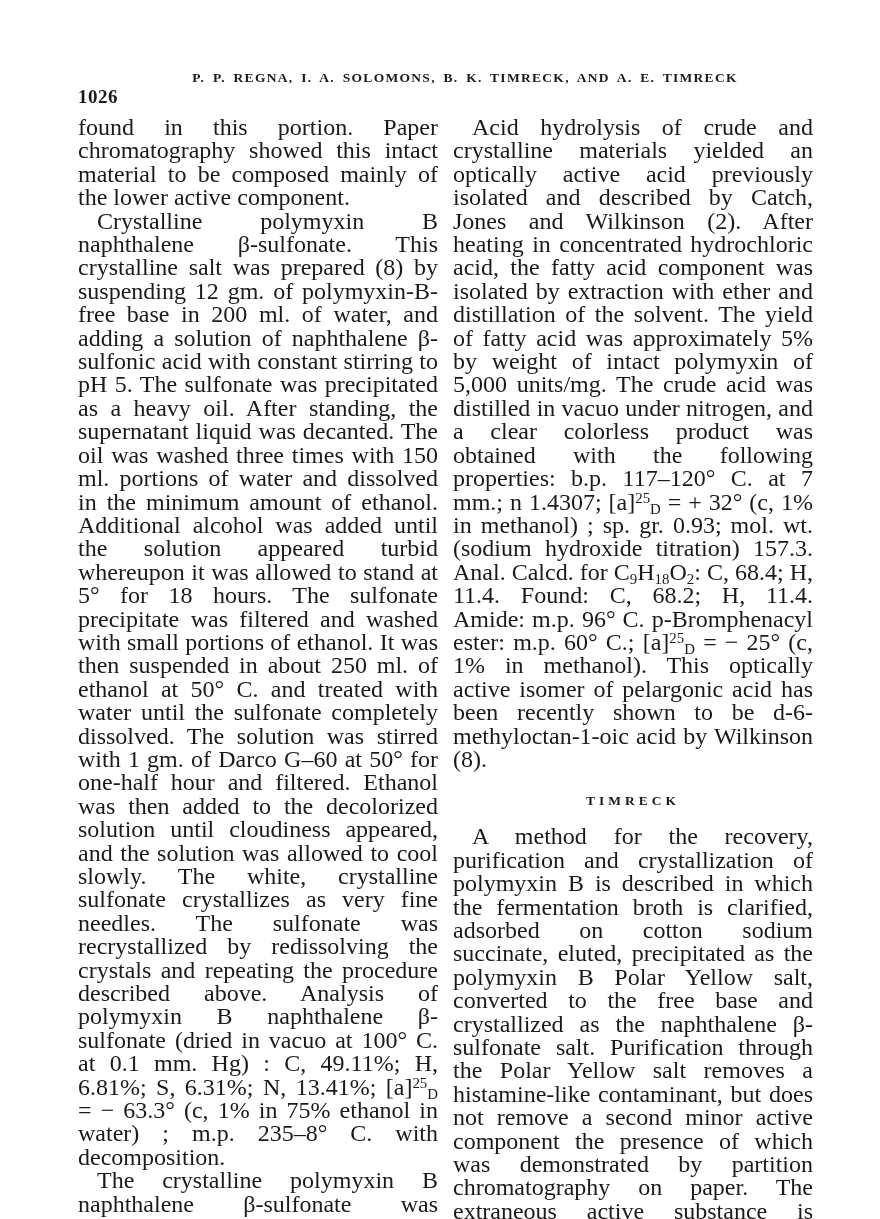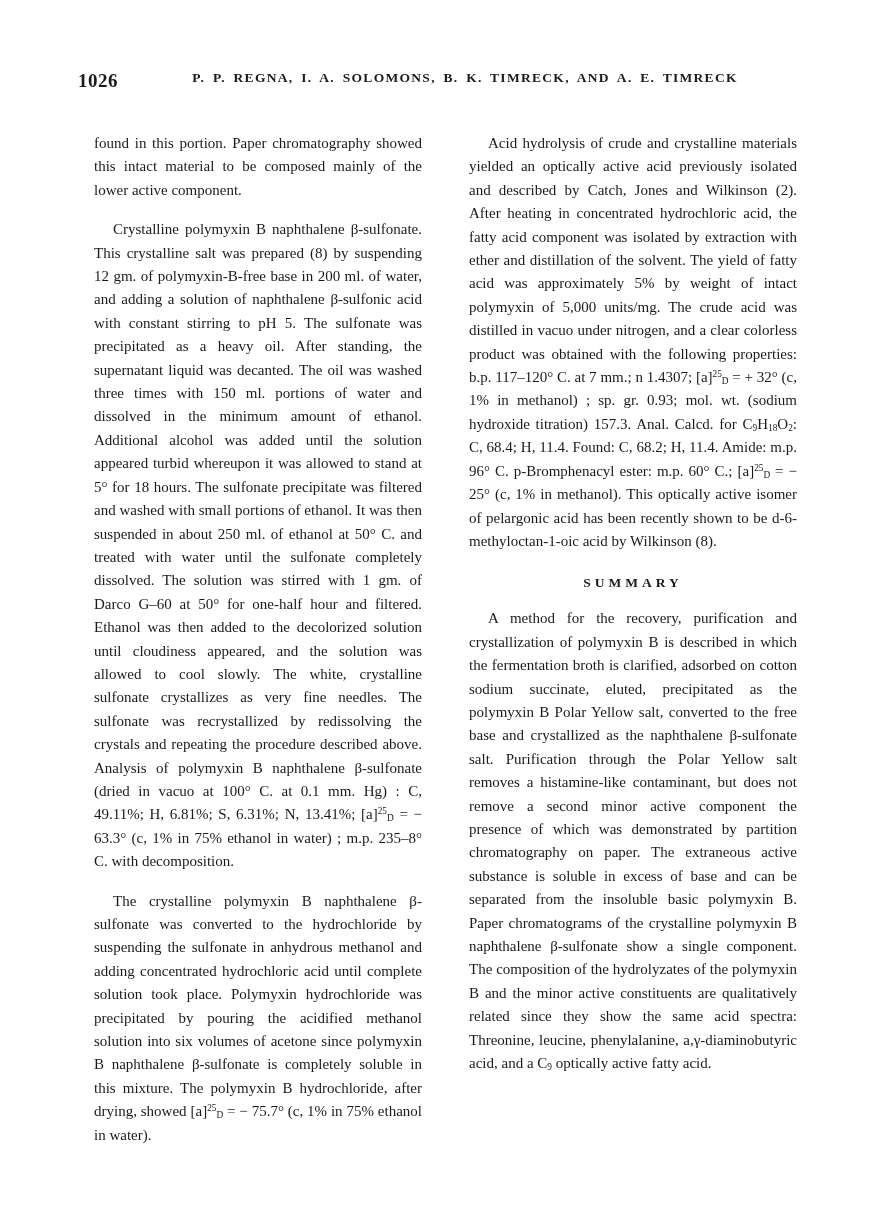--- a/index.html
+++ b/index.html
@@ -4,32 +4,32 @@
 <style>
   html,body{margin:0;padding:0;}
   body{
     width:880px;height:1219px;overflow:hidden;
     background:#ffffff;color:#1a1a1a;
     font-family:"Liberation Serif","DejaVu Serif",serif;
   }
   .page{padding:70px 68px 0 78px;}
   .header{position:relative;height:22px;margin-bottom:16px;}
   .pagenum{
-    position:absolute;left:0;top:0;
+    position:absolute;left:0;top:16px;
     font-size:19px;font-weight:bold;letter-spacing:0.5px;
   }
   .runtitle{
     display:block;text-align:center;
     font-size:13.5px;font-weight:bold;letter-spacing:1.3px;word-spacing:3px;
     padding-left:40px;
   }
   .cols{display:flex;gap:15px;margin-top:24px;}
   .col{width:360px;flex:0 0 360px;}
   p.body-para{
-    margin:16px;font-size:15px;line-height:23.4px;
+    margin:0;font-size:24px;line-height:23.4px;
     text-align:justify;text-indent:19px;
   }
   p.noindent{text-indent:0;}
   h3.summary-h{
     margin:22px 0 16px;text-align:center;
     font-size:13.5px;font-weight:bold;letter-spacing:4px;
   }
   .it{}
   sup,sub{font-size:62%;line-height:0;}
   sup{vertical-align:0.5em;font-family:Liberation Serif, serif;}
@@ -45,18 +45,18 @@
   </div>
   <div class="cols">
     <div class="col">
       <p class="body-para noindent"><span>found in this portion. Paper chromatography showed this intact material to be composed mainly of the lower active component.</span></p>
       <p class="body-para"><span class="it">Crystalline polymyxin B naphthalene β-sulfonate.</span><span> This crystalline salt was prepared (8) by suspending 12 gm. of polymyxin-B-free base in 200 ml. of water, and adding a solution of naphthalene β-sulfonic acid with constant stirring to pH 5. The sulfonate was precipitated as a heavy oil. After standing, the supernatant liquid was decanted. The oil was washed three times with 150 ml. portions of water and dissolved in the minimum amount of ethanol. Additional alcohol was added until the solution appeared turbid whereupon it was allowed to stand at 5° for 18 hours. The sulfonate precipitate was filtered and washed with small portions of ethanol. It was then suspended in about 250 ml. of ethanol at 50° C. and treated with water until the sulfonate completely dissolved. The solution was stirred with 1 gm. of Darco G–60 at 50° for one-half hour and filtered. Ethanol was then added to the decolorized solution until cloudiness appeared, and the solution was allowed to cool slowly. The white, crystalline sulfonate crystallizes as very fine needles. The sulfonate was recrystallized by redissolving the crystals and repeating the procedure described above. Analysis of polymyxin B naphthalene β-sulfonate (dried </span><span class="it">in vacuo</span><span> at 100° C. at 0.1 mm. Hg) : C, 49.11%; H, 6.81%; S, 6.31%; N, 13.41%; [</span><span class="it">a</span><span>]</span><sup>25</sup><sub>D</sub><span> = − 63.3° (c, 1% in 75% ethanol in water) ; m.p. 235–8° C. with decomposition.</span></p>
       <p class="body-para"><span>The crystalline polymyxin B naphthalene β-sulfonate was converted to the hydrochloride by suspending the sulfonate in anhydrous methanol and adding concentrated hydrochloric acid until complete solution took place. Polymyxin hydrochloride was precipitated by pouring the acidified methanol solution into six volumes of acetone since polymyxin B naphthalene β-sulfonate is completely soluble in this mixture. The polymyxin B hydrochloride, after drying, showed [</span><span class="it">a</span><span>]</span><sup>25</sup><sub>D</sub><span> = − 75.7° (c, 1% in 75% ethanol in water).</span></p>
 
     </div>
     <div class="col">
       <p class="body-para"><span>Acid hydrolysis of crude and crystalline materials yielded an optically active acid previously isolated and described by Catch, Jones and Wilkinson (2). After heating in concentrated hydrochloric acid, the fatty acid component was isolated by extraction with ether and distillation of the solvent. The yield of fatty acid was approximately 5% by weight of intact polymyxin of 5,000 units/mg. The crude acid was distilled </span><span class="it">in vacuo</span><span> under nitrogen, and a clear colorless product was obtained with the following properties: b.p. 117–120° C. at 7 mm.; </span><span class="it">n</span><span> 1.4307; [</span><span class="it">a</span><span>]</span><sup>25</sup><sub>D</sub><span> = + 32° (c, 1% in methanol) ; sp. gr. 0.93; mol. wt. (sodium hydroxide titration) 157.3. </span><span class="it">Anal.</span><span> Calcd. for C</span><sub>9</sub><span>H</span><sub>18</sub><span>O</span><sub>2</sub><span>: C, 68.4; H, 11.4. Found: C, 68.2; H, 11.4. Amide: m.p. 96° C. p-Bromphenacyl ester: m.p. 60° C.; [</span><span class="it">a</span><span>]</span><sup>25</sup><sub>D</sub><span> = − 25° (c, 1% in methanol). This optically active isomer of pelargonic acid has been recently shown to be </span><span class="it">d</span><span>-6-methyloctan-1-oic acid by Wilkinson (8).</span></p>
-      <h3 class="summary-h">SUMMARY</h3>
+      <h3 class="summary-h">TIMRECK</h3>
       <p class="body-para"><span>A method for the recovery, purification and crystallization of polymyxin B is described in which the fermentation broth is clarified, adsorbed on cotton sodium succinate, eluted, precipitated as the polymyxin B Polar Yellow salt, converted to the free base and crystallized as the naphthalene β-sulfonate salt. Purification through the Polar Yellow salt removes a histamine-like contaminant, but does not remove a second minor active component the presence of which was demonstrated by partition chromatography on paper. The extraneous active substance is soluble in excess of base and can be separated from the insoluble basic polymyxin B. Paper chromatograms of the crystalline polymyxin B naphthalene β-sulfonate show a single component. The composition of the hydrolyzates of the polymyxin B and the minor active constituents are qualitatively related since they show the same acid spectra: Threonine, leucine, phenylalanine, </span><span class="it">a,γ</span><span>-diaminobutyric acid, and a C</span><sub>9</sub><span> optically active fatty acid.</span></p>
 
     </div>
   </div>
 </div>
 
 </body></html>

